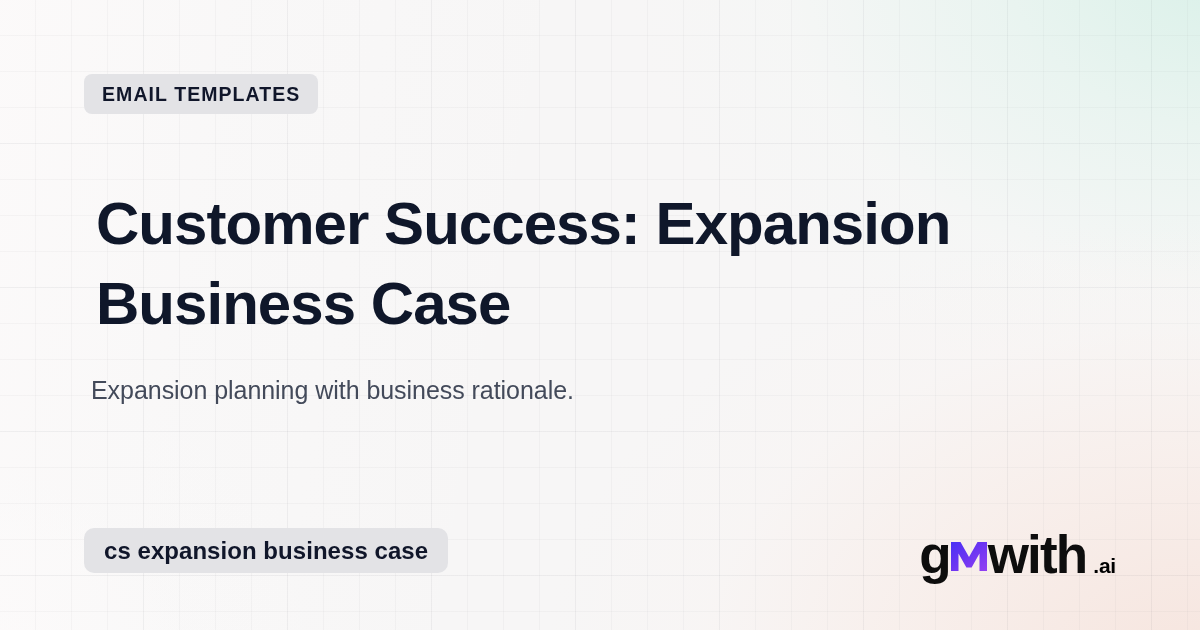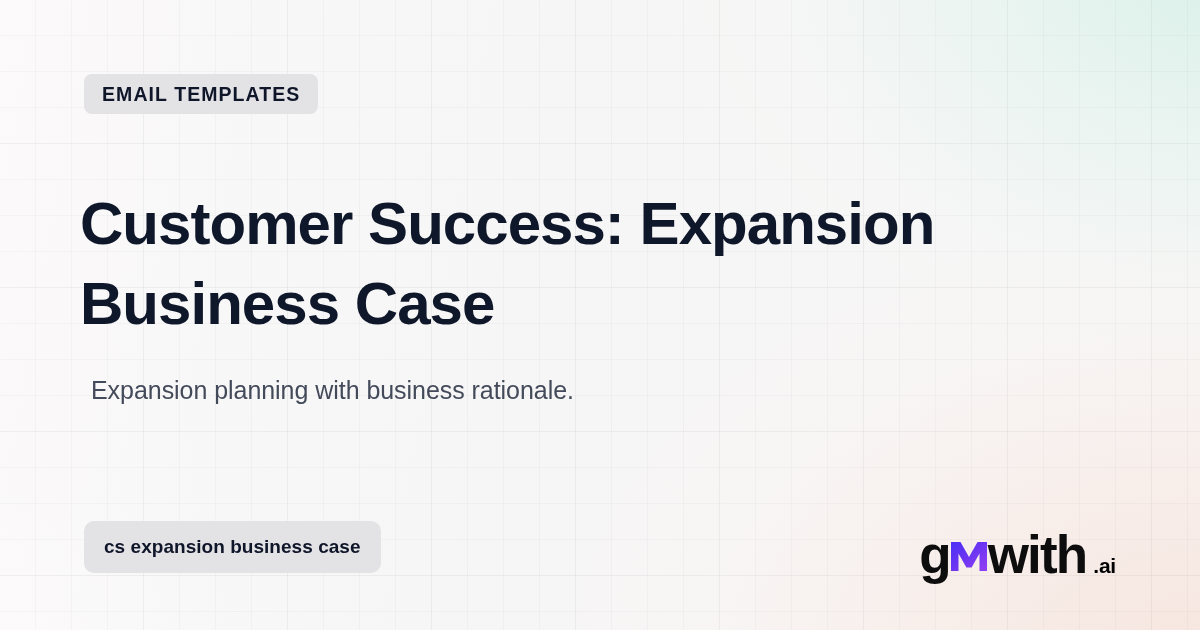--- a/index.html
+++ b/index.html
@@ -105,21 +105,21 @@
     background: #e3e3e6;
     color: #10162a;
     font-size: 19.5px;
     font-weight: bold;
     letter-spacing: 0.055em;
     white-space: nowrap;
   }
 
   .headline {
     position: absolute;
-    left: 80px;
+    left: 96px;
     top: 184px;
     width: 940px;
     font-size: 60px;
     line-height: 80px;
     font-weight: bold;
     letter-spacing: -0.016em;
     color: #0f172a;
   }
 
   .subtitle {
@@ -132,26 +132,26 @@
     color: #434a5a;
     letter-spacing: -0.002em;
   }
 
   .slug-pill {
     position: absolute;
     left: 84px;
     bottom: 57px;
     display: inline-flex;
     align-items: center;
-    height: 52px;
+    height: 45px;
     padding: 0 20px;
     border-radius: 10px;
     background: #e3e3e6;
     color: #10162a;
-    font-size: 19px;
+    font-size: 24px;
     font-weight: bold;
     letter-spacing: 0.002em;
     white-space: nowrap;
   }
 
   
   .brand {
     position: absolute;
     right: 84px;
     bottom: 49px;

